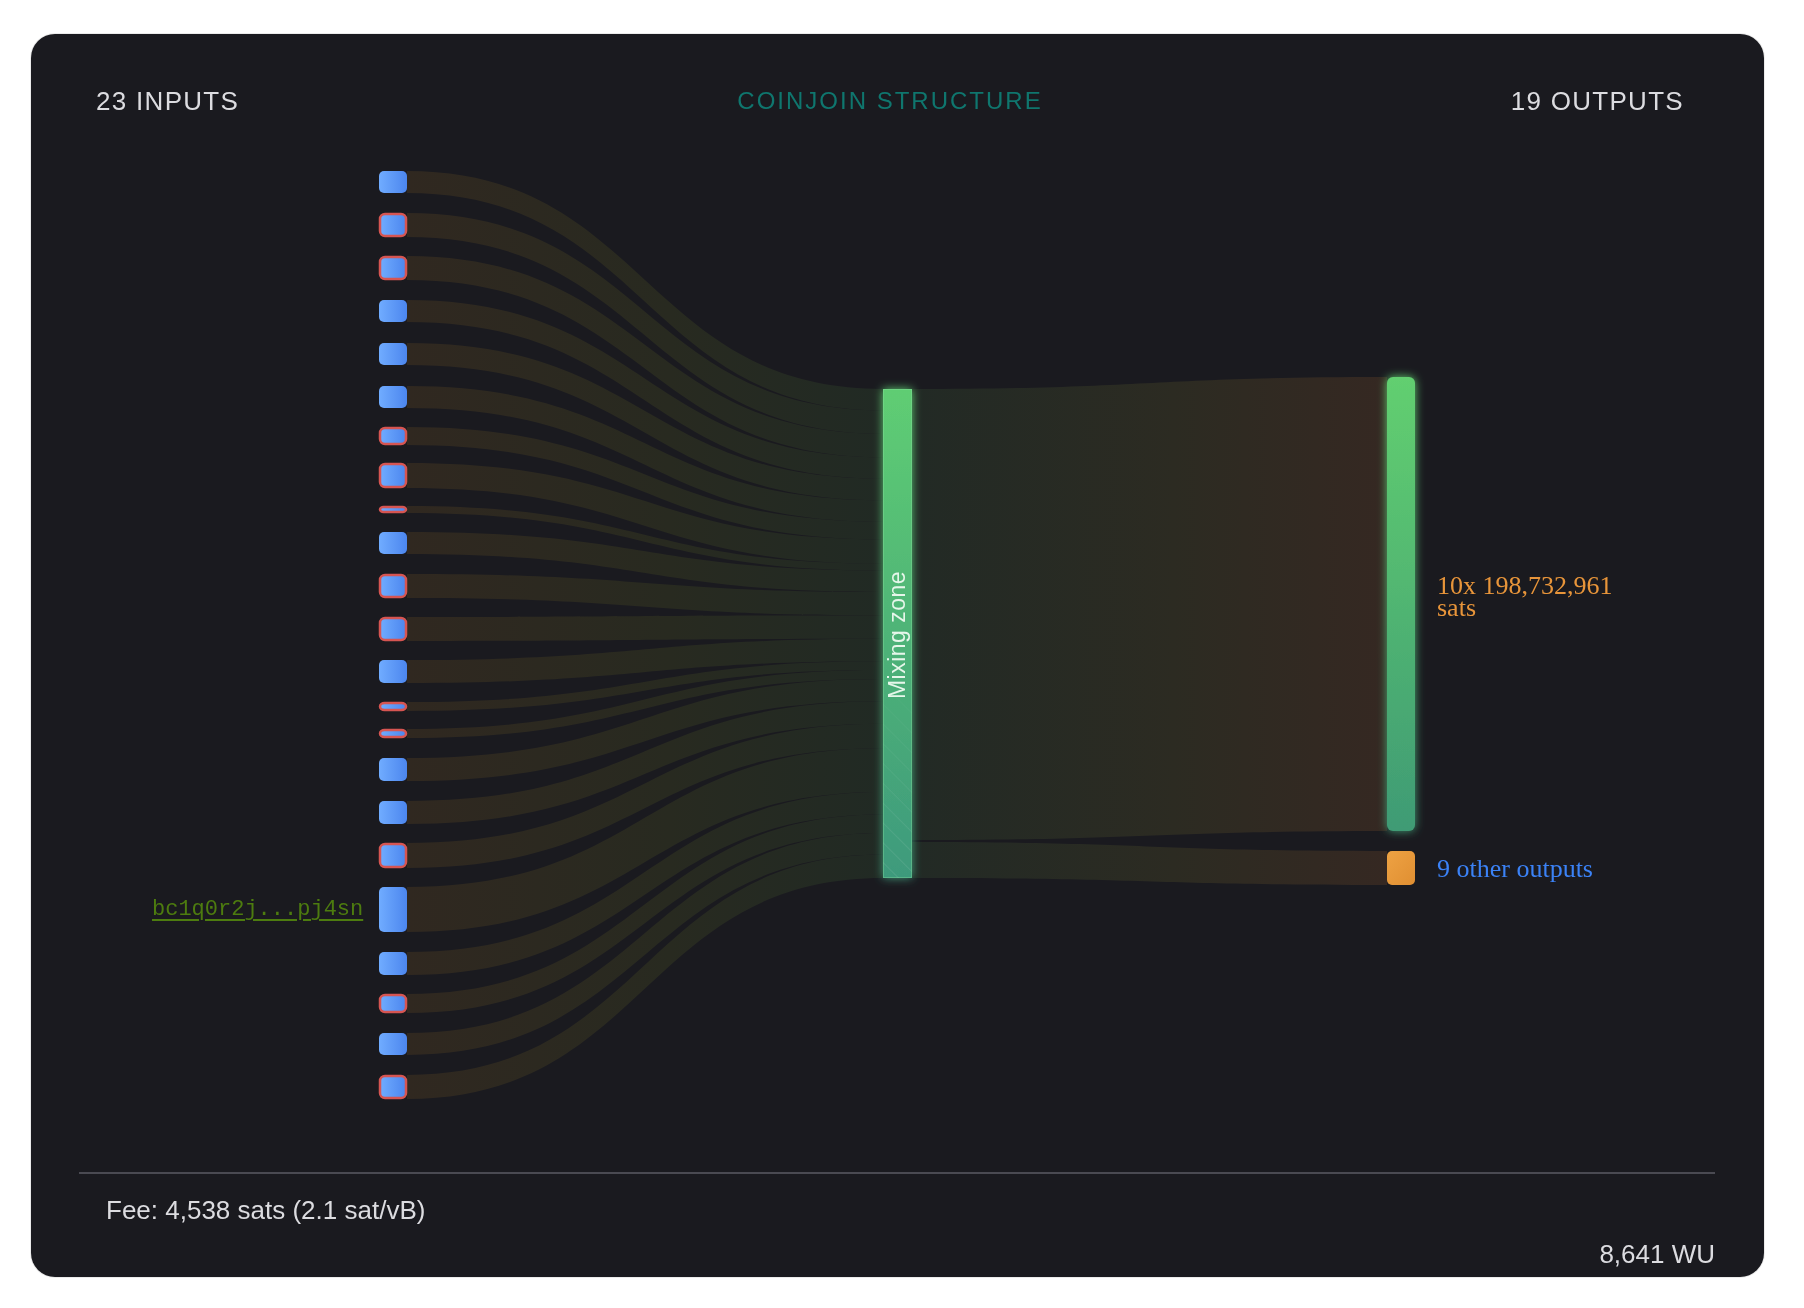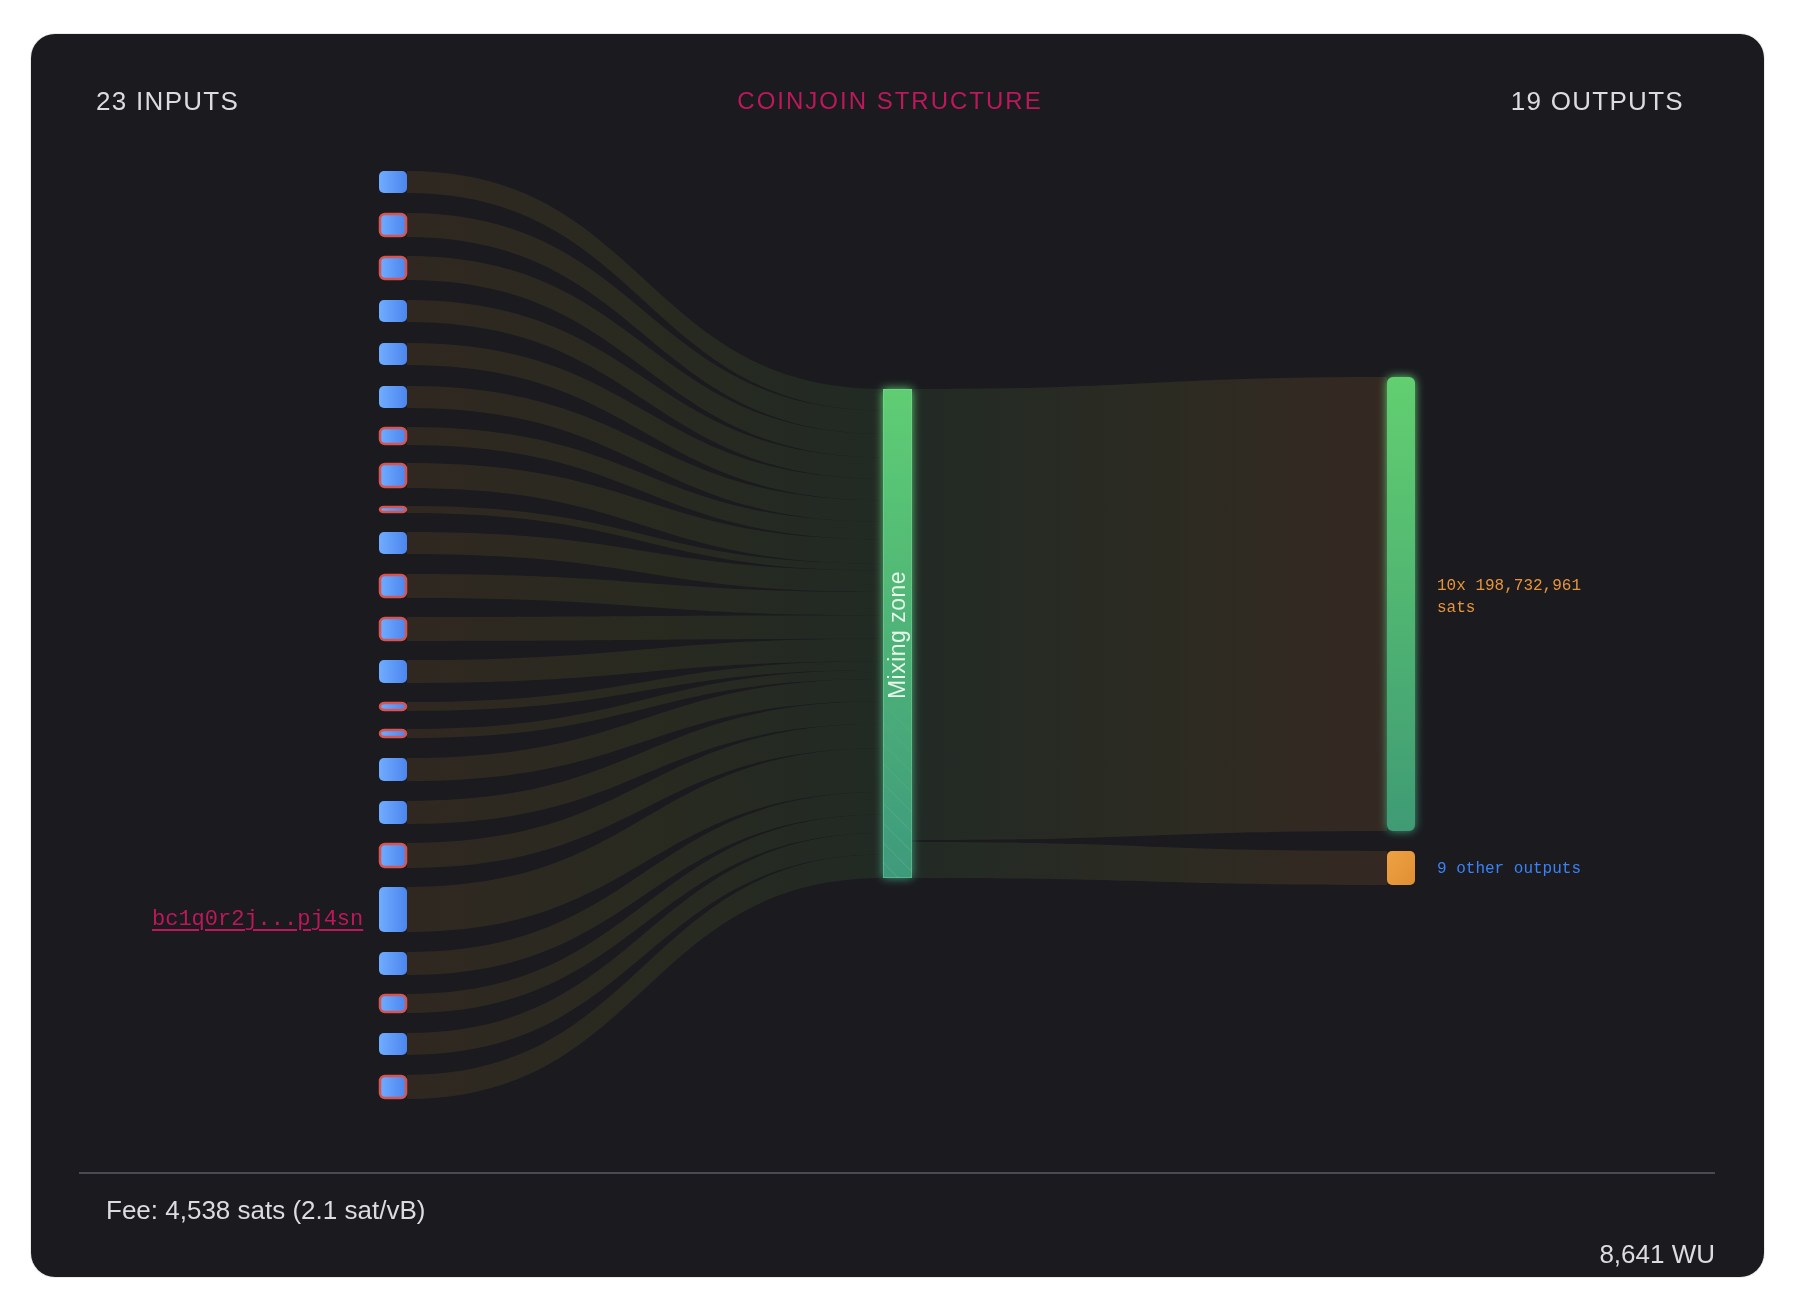--- a/index.html
+++ b/index.html
@@ -8,31 +8,31 @@
     position: absolute; left: 31px; top: 34px; width: 1733px; height: 1243px;
     background: #1a1a1f; border-radius: 24px;
     box-shadow: 0 0 0 1px rgba(0,0,0,0.08);
   }
   .hdr {
     position: absolute; top: 86px; font-family: "Liberation Sans", sans-serif;
     font-size: 26px; letter-spacing: 1.3px; color: #dcdce0; line-height: 30px;
   }
   #inputs-count { left: 80px; margin-left: 16px; }
   #outputs-count { right: 120px; text-align: center; }
-  #title { left: 0; width: 1780px; text-align: center; color: #be185d; font-size: 24px; letter-spacing: 2px; }
+  #title { left: 0; width: 1780px; text-align: center; color: #0f766e; font-size: 24px; letter-spacing: 2px; }
   svg.flow { position: absolute; left: 0; top: 0; }
   .divider { position: absolute; left: 79px; width: 1636px; top: 1172px; height: 2px; background: #4a4a52; }
   .footer { position: absolute; top: 1195px; font-family: "Liberation Sans", sans-serif; font-size: 26px; color: #dcdce0; line-height: 30px; }
   #fee { left: 80px; margin-left: 26px; }
   #weight { right: 89px; text-align: right; margin-top: 44px; }
   .addr {
     position: absolute; left: 152px; top: 897px; font-family: "Liberation Mono", monospace;
-    font-size: 22px; color: #be185d; text-decoration: underline; text-underline-offset: 4px; cursor: pointer; margin-top: 10px;
+    font-size: 22px; color: #4d7c0f; text-decoration: underline; text-underline-offset: 4px; cursor: pointer;
   }
-  .outlabel { position: absolute; left: 1437px; font-family: Liberation Mono, monospace; font-size: 16px; line-height: 22px; }
+  .outlabel { position: absolute; left: 1437px; font-family: Liberation Serif, serif; font-size: 26px; line-height: 22px; }
   #out-label-1 { top: 575px; color: #e8953a; }
   #out-label-2 { top: 858px; color: #3b82f6; }
   .mix-text {
     position: absolute; left: 897px; top: 635px; transform: translate(-50%, -50%) rotate(-90deg);
     font-family: "Liberation Sans", sans-serif; font-size: 23px; color: #e6f6ea; white-space: nowrap; letter-spacing: 0.5px;
   }
 </style>
 </head>
 <body>
 

